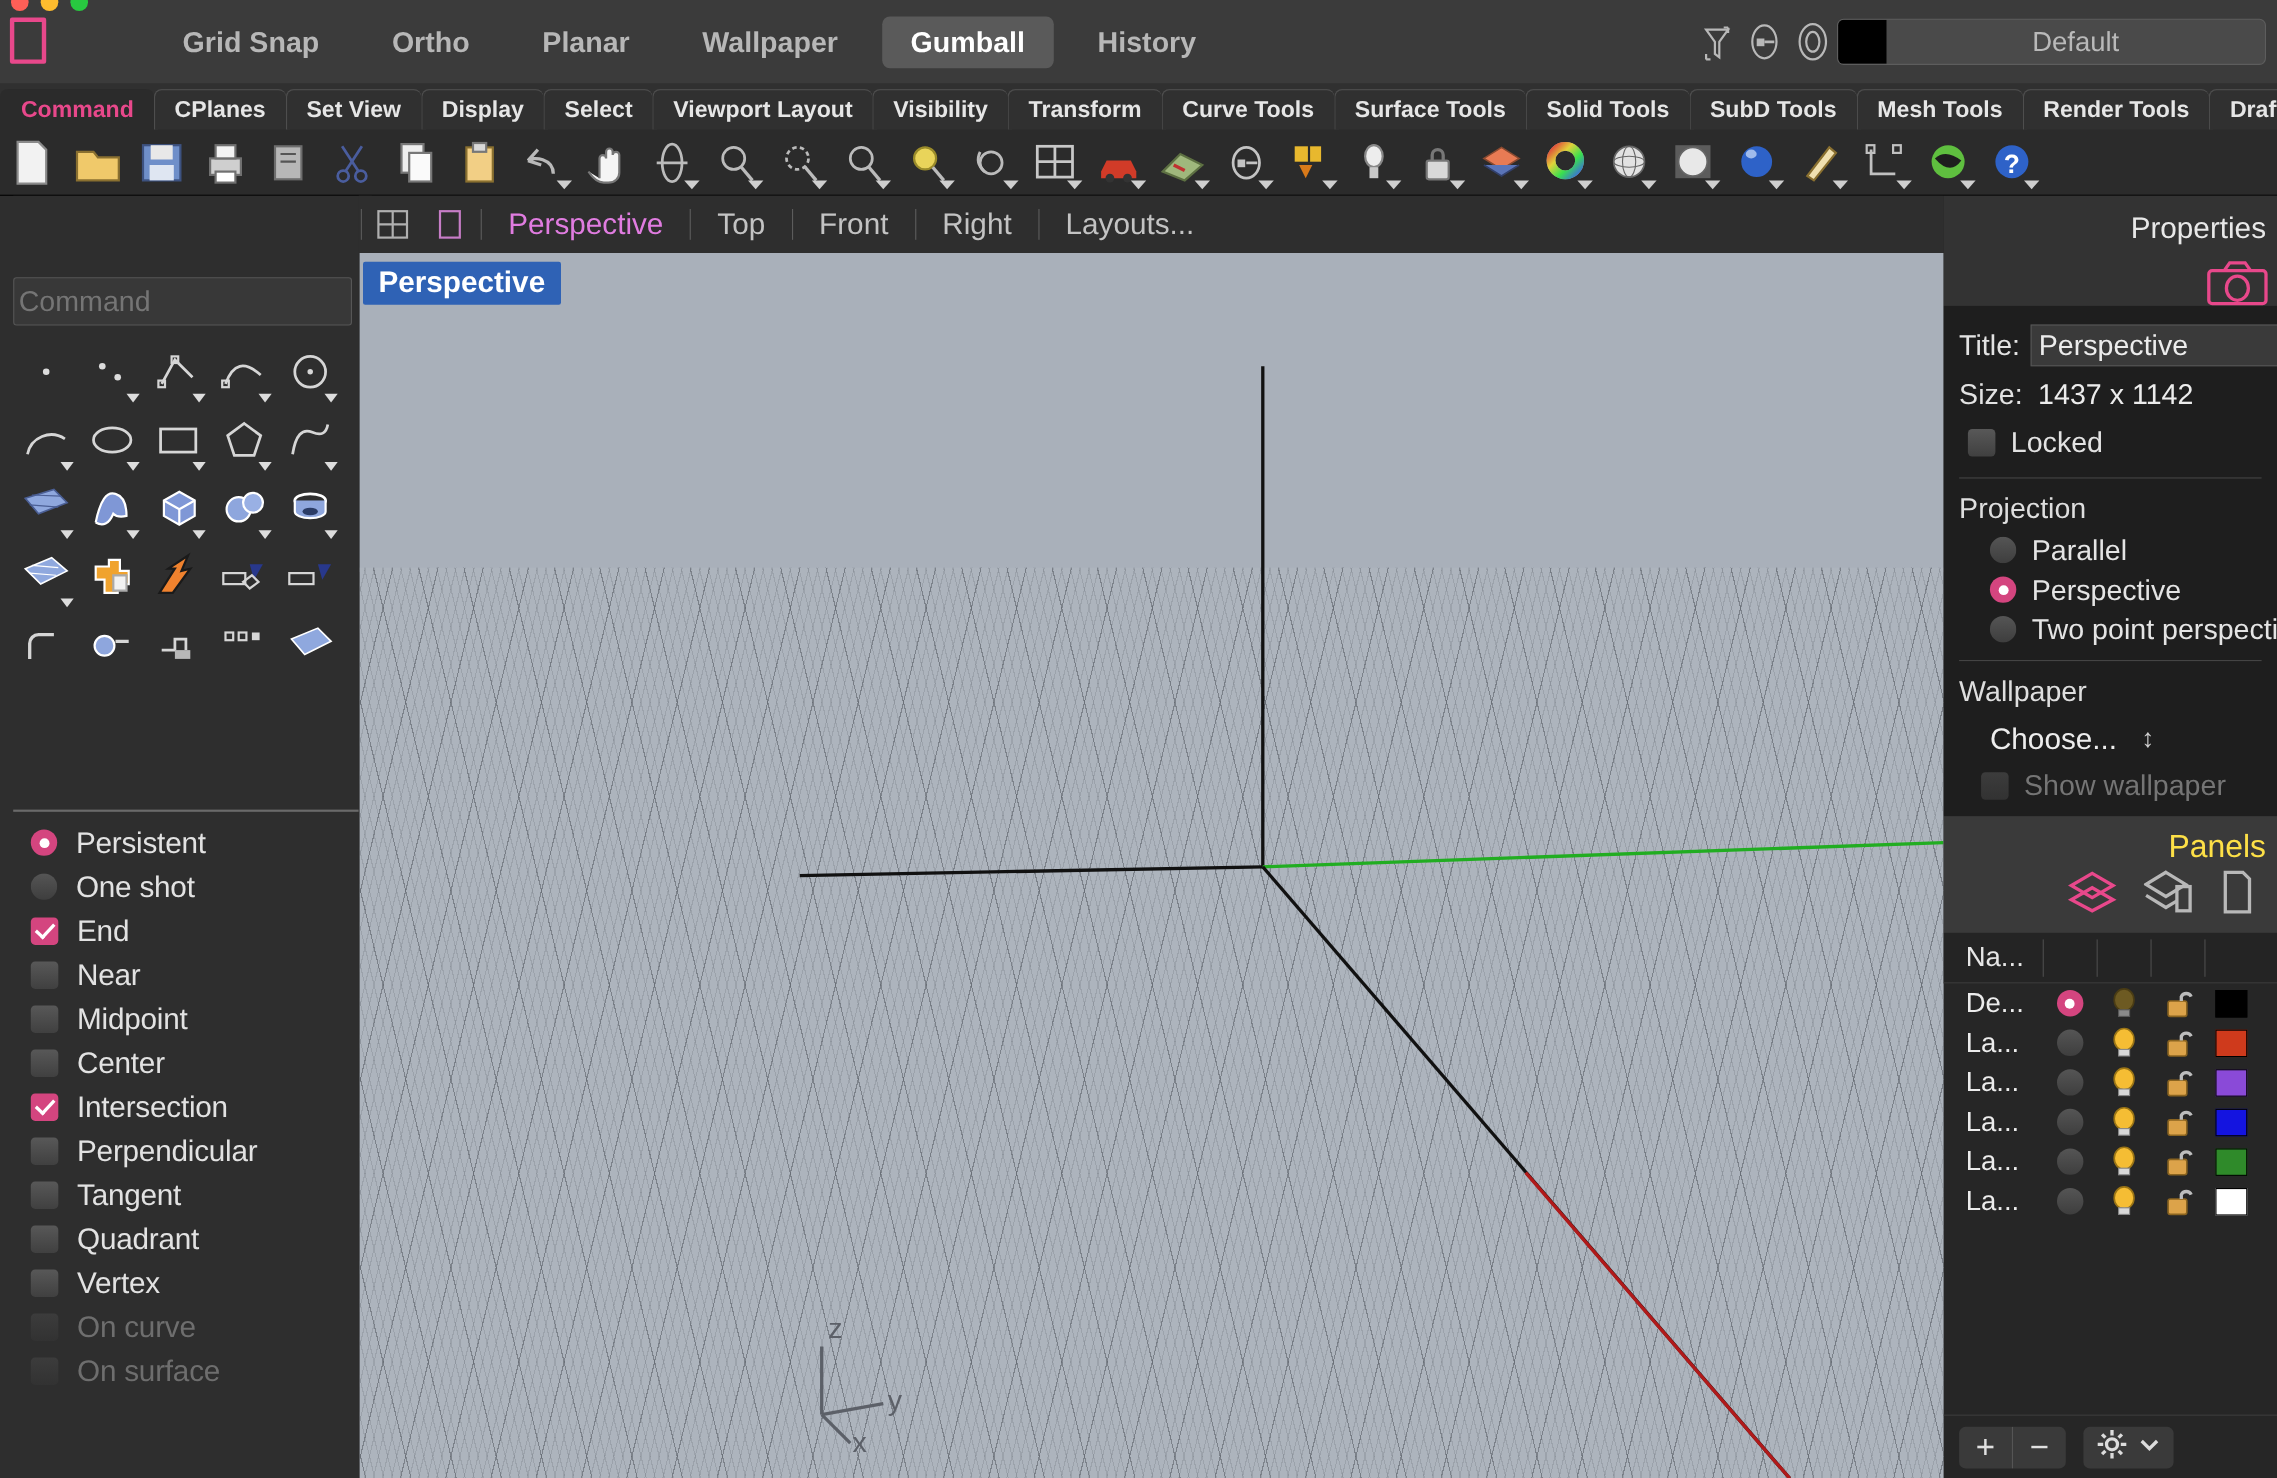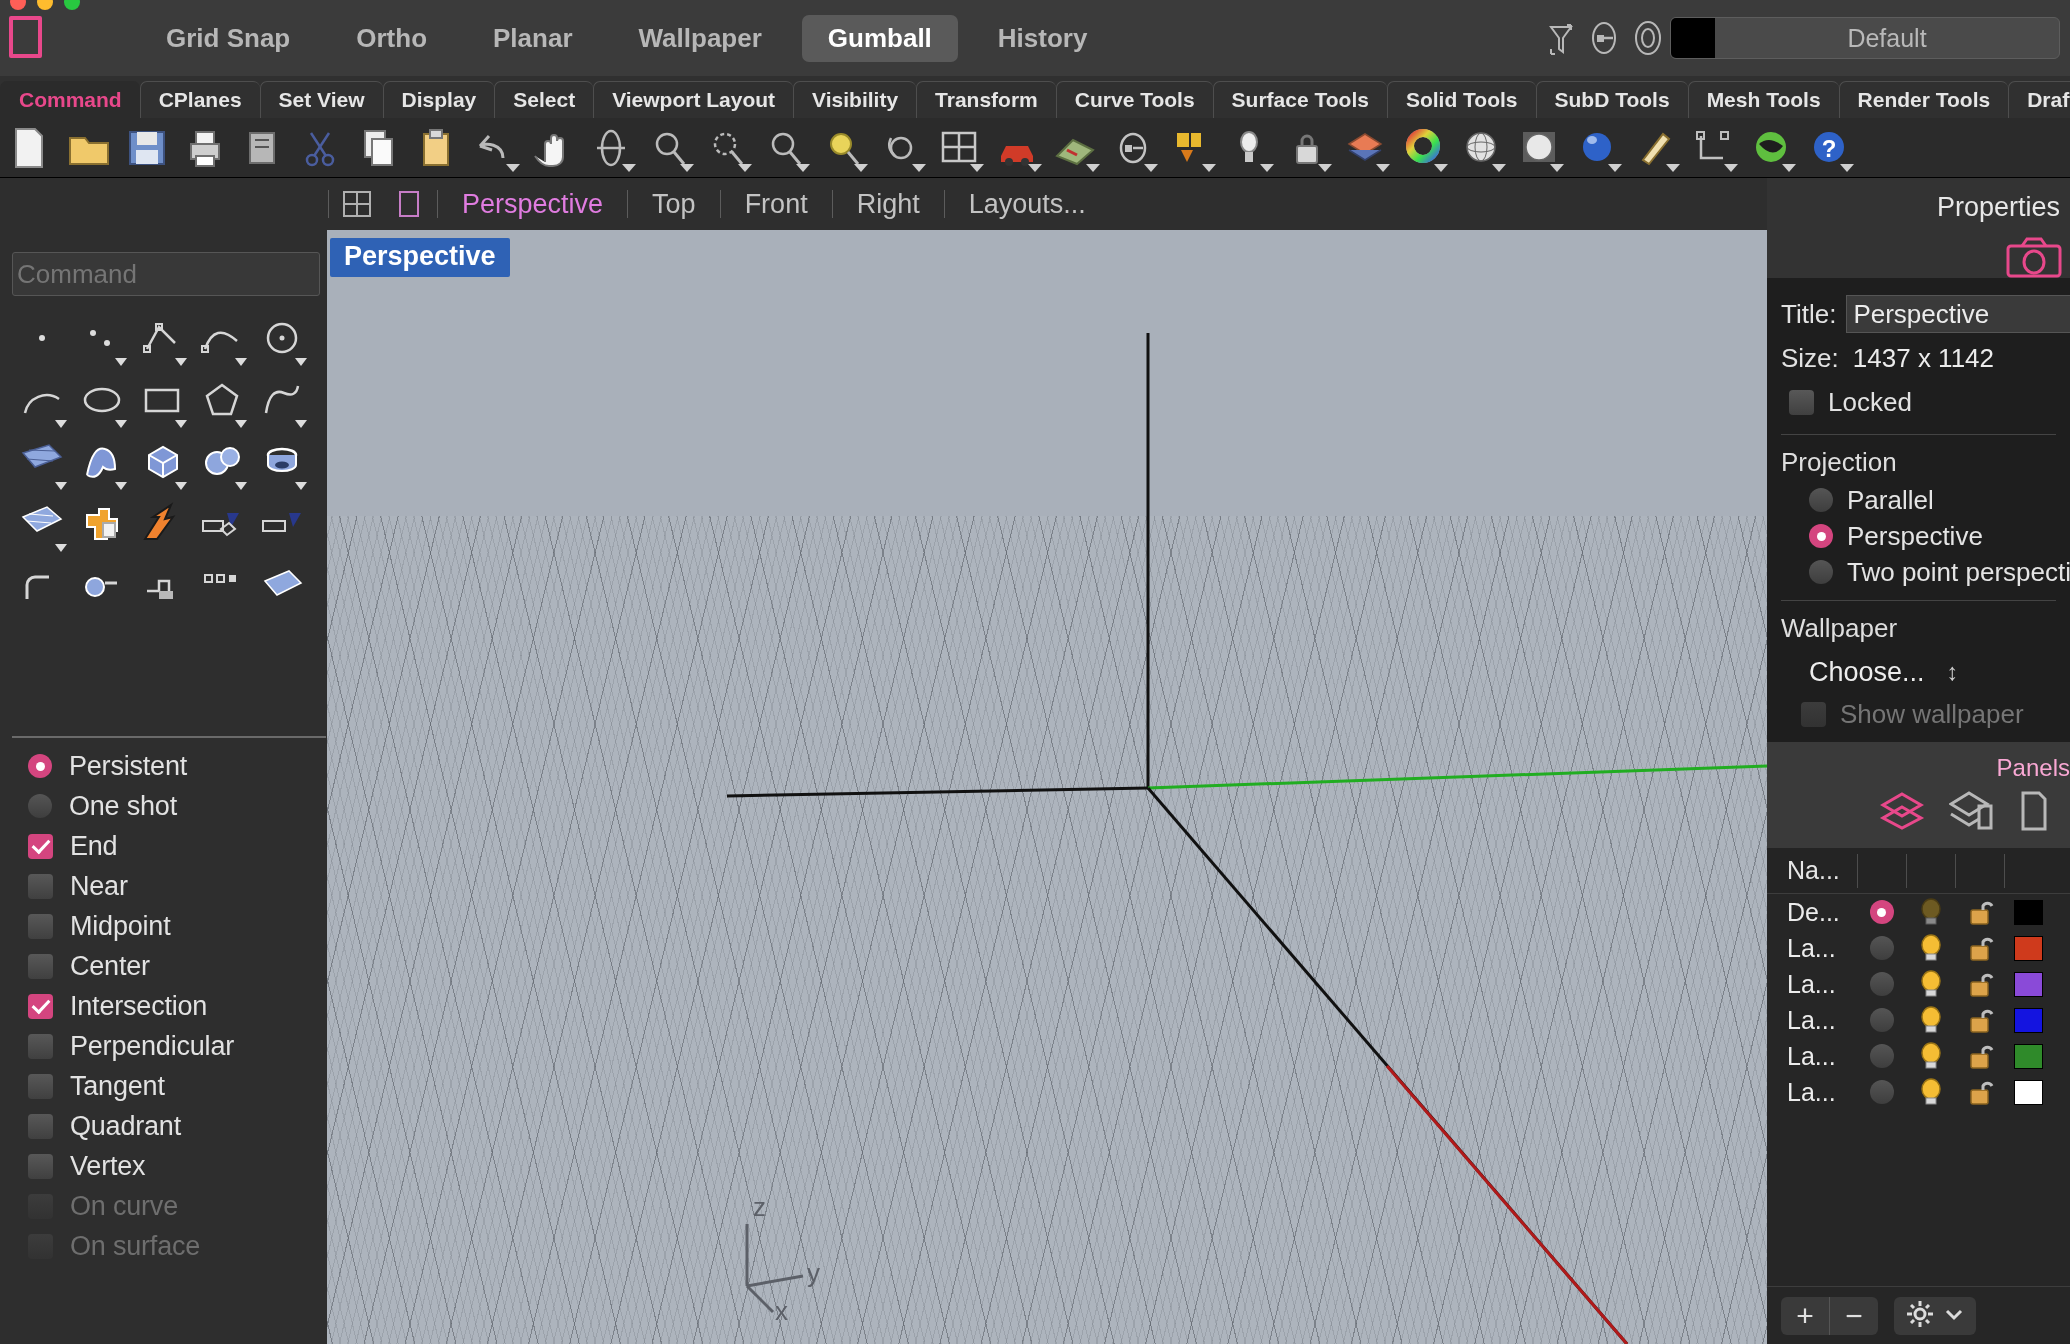--- a/index.html
+++ b/index.html
@@ -108,21 +108,21 @@
   .pval { font-size:26px; color:#ececec; margin-left:14px; }
   .hr { height:1px; background:#444; margin:10px 14px 6px 14px; }
   .sechdr { font-size:26px; color:#dedede; padding:6px 0 4px 14px; }
   .rrow { display:flex; align-items:center; height:36px; padding-left:42px; }
   .rrow .lab2 { font-size:26px; color:#e4e4e4; margin-left:14px; white-space:nowrap; }
   .rrow.dim2 .lab2 { color:#757575; }
   #choose { display:flex; align-items:center; padding-left:42px; height:48px; }
   #choose .ch { font-size:27px; color:#ededed; }
   #choose .stepper { margin-left:22px; font-size:24px; color:#cfcfcf; line-height:.9; }
   #panelshdr { background:#3a3a3a; height:106px; position:relative; }
-  #panelshdr .ttl2 { position:absolute; right:0; top:12px; font-size:24px; color:#f9a8d4; }
+  #panelshdr .ttl2 { position:absolute; right:10px; top:12px; font-size:29px; color:#fde047; }
   #panelshdr .picons { position:absolute; left:112px; top:48px; display:flex; gap:24px; align-items:center; }
   #layerhdr { height:46px; background:#242424; display:flex; align-items:center;
     border-bottom:1px solid #3d3d3d; }
   #layerhdr .lh { font-size:25px; color:#e6e6e6; padding-left:20px; width:90px; }
   .colsep { width:1px; height:34px; background:#4d4d4d; }
   .lrow { display:flex; align-items:center; height:36px; }
   .lrow .lname { font-size:25px; color:#ececec; padding-left:20px; width:90px; white-space:nowrap; }
   .lrad { width:24px; height:24px; border-radius:50%; background-image:linear-gradient(#555,#3e3e3e); }
   .lrad.cur { background:#d4457f; background-image:none; display:flex; align-items:center; justify-content:center; }
   .lrad.cur::after { content:""; width:9px; height:9px; border-radius:50%; background:#fff; }

